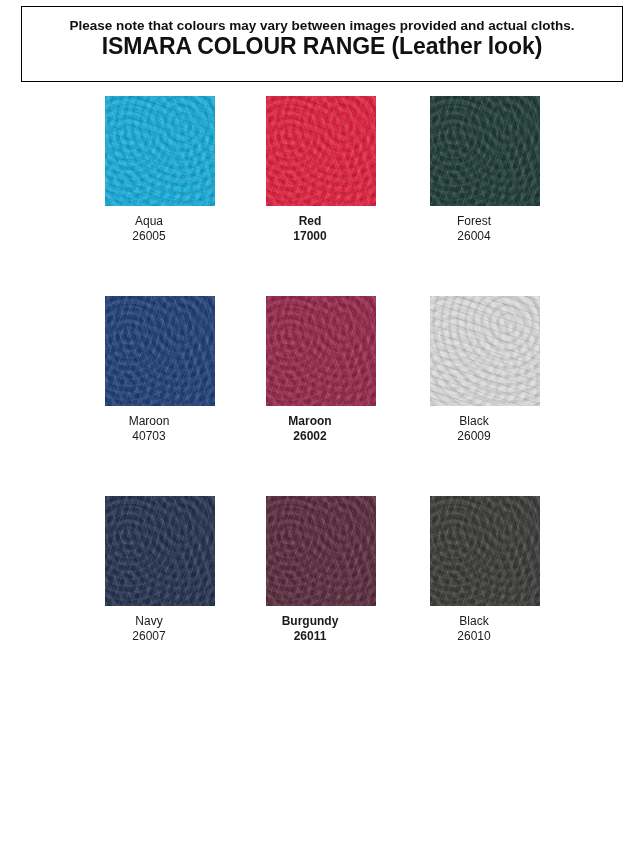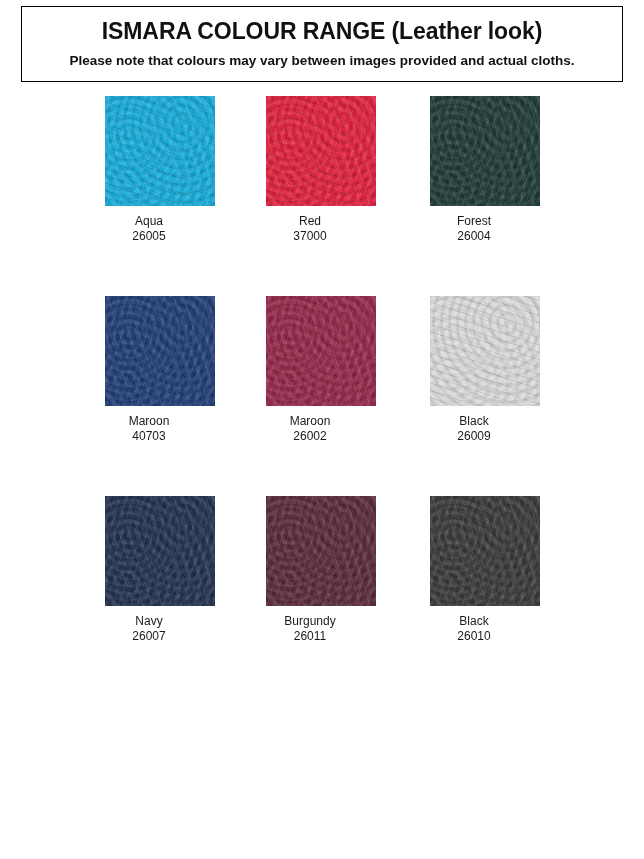--- a/index.html
+++ b/index.html
@@ -60,21 +60,21 @@
   .swatch-row {
     position: relative;
     height: 200px;
   }
   .swatch-cell {
     position: absolute;
     top: 0;
     width: 88px;
   }
   .swatch-cell.col-0 { left: 105px; }
-  .swatch-cell.col-1 { left: 266px; }
+  .swatch-cell.col-1 { left: 266px; font-weight: bold; }
   .swatch-cell.col-2 { left: 430px; }
 
   .swatch-chip {
     position: relative;
     width: 110px;
     height: 110px;
     overflow: hidden;
     background-color: #cccccc;
   }
   
@@ -107,39 +107,39 @@
     line-height: 15px;
     color: #1a1a1a;
   }
   .swatch-name { display: block; }
   .swatch-code { display: block; }
 </style>
 </head>
 <body>
 
 <div id="header-box">
+  <div id="header-subtitle">Please note that colours may vary between images provided and actual cloths.</div>
   <div id="header-title">ISMARA COLOUR RANGE (Leather look)</div>
-  <div id="header-subtitle">Please note that colours may vary between images provided and actual cloths.</div>
 </div>
 
 <div id="swatch-grid">
 
   <div class="swatch-row">
     <div class="swatch-cell col-0">
       <div class="swatch-chip" style="background-color: rgb(22, 174, 220);"></div>
       <div class="swatch-caption">
         <span class="swatch-name">Aqua</span>
         <span class="swatch-code">26005</span>
       </div>
     </div>
     <div class="swatch-cell col-1">
       <div class="swatch-chip" style="background-color: rgb(227, 32, 63);"></div>
       <div class="swatch-caption">
         <span class="swatch-name">Red</span>
-        <span class="swatch-code">37000</span>
+        <span class="swatch-code">17000</span>
       </div>
     </div>
     <div class="swatch-cell col-2">
       <div class="swatch-chip" style="background-color: rgb(30, 59, 54);"></div>
       <div class="swatch-caption">
         <span class="swatch-name">Forest</span>
         <span class="swatch-code">26004</span>
       </div>
     </div>
   </div>

